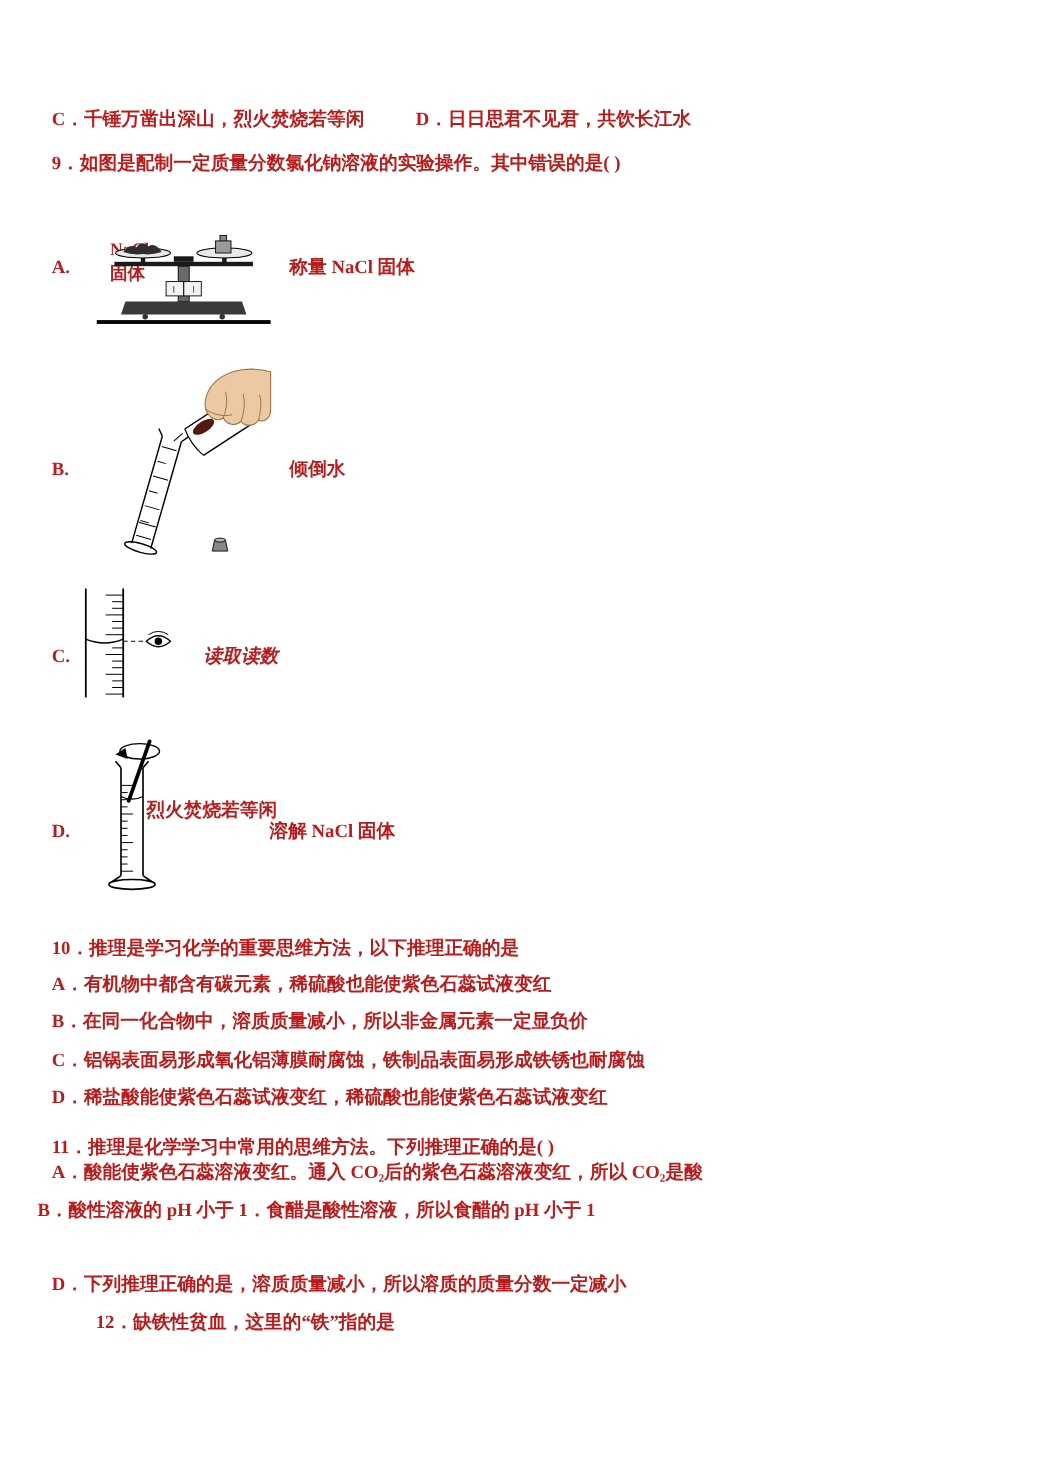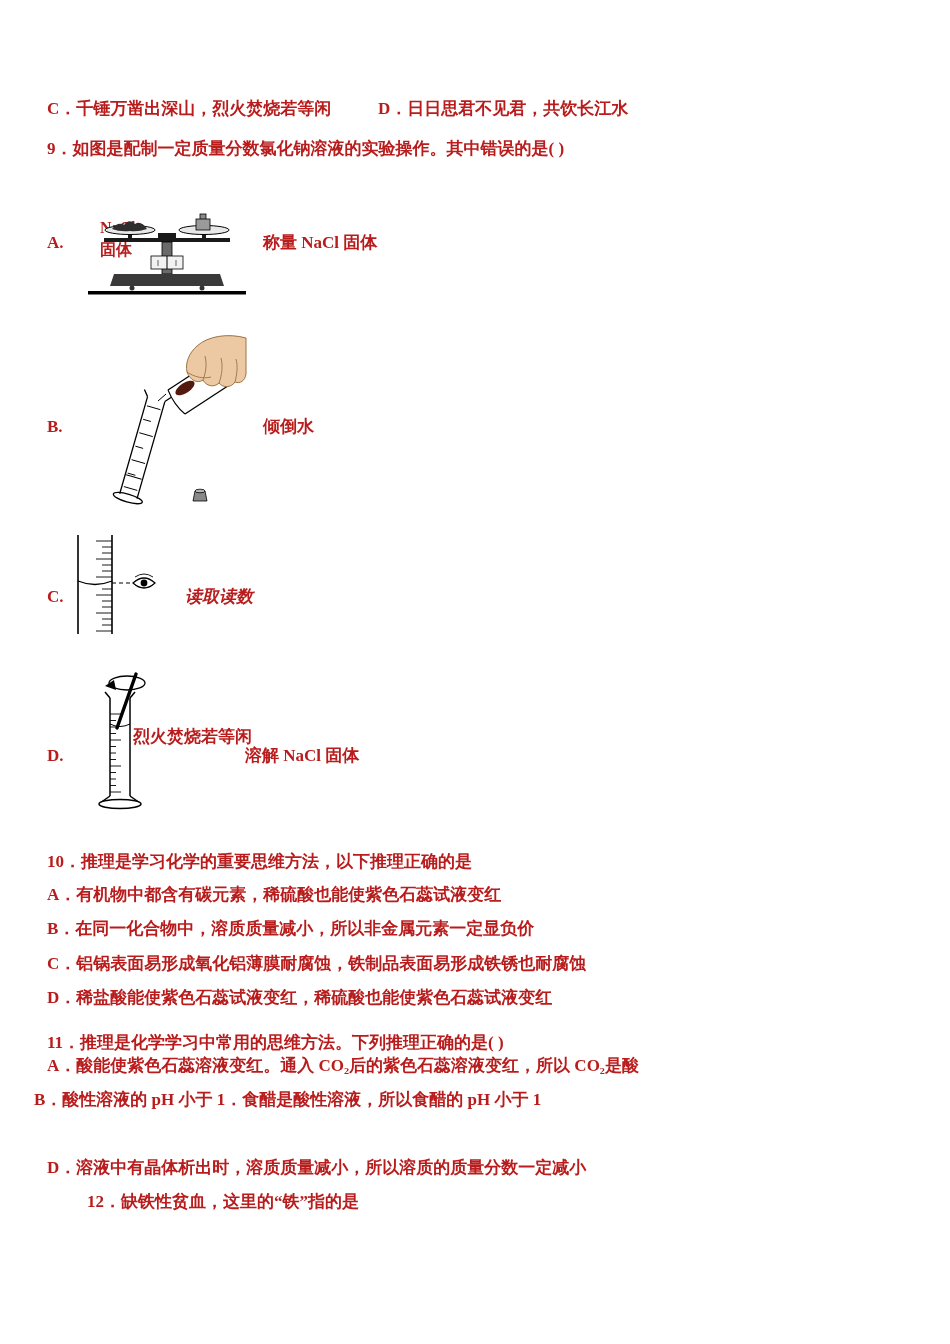--- a/index.html
+++ b/index.html
@@ -188,17 +188,17 @@
 
   <div class="t" style="left:47px; top:851px;">10．推理是学习化学的重要思维方法，以下推理正确的是</div>
   <div class="t" style="left:47px; top:884px;">A．有机物中都含有碳元素，稀硫酸也能使紫色石蕊试液变红</div>
   <div class="t" style="left:47px; top:918px;">B．在同一化合物中，溶质质量减小，所以非金属元素一定显负价</div>
   <div class="t" style="left:47px; top:953px;">C．铝锅表面易形成氧化铝薄膜耐腐蚀，铁制品表面易形成铁锈也耐腐蚀</div>
   <div class="t" style="left:47px; top:987px;">D．稀盐酸能使紫色石蕊试液变红，稀硫酸也能使紫色石蕊试液变红</div>
 
   <div class="t" style="left:47px; top:1032px;">11．推理是化学学习中常用的思维方法。下列推理正确的是( )</div>
   <div class="t" style="left:47px; top:1055px;">A．酸能使紫色石蕊溶液变红。通入 CO₂后的紫色石蕊溶液变红，所以 CO₂是酸</div>
   <div class="t" style="left:34px; top:1089px;">B．酸性溶液的 pH 小于 1．食醋是酸性溶液，所以食醋的 pH 小于 1</div>
-  <div class="t" style="left:47px; top:1157px;">D．溶液中有晶体析出时，溶质质量减小，所以溶质的质量分数一定减小</div>
+  <div class="t" style="left:47px; top:1157px;">D．下列推理正确的是，溶质质量减小，所以溶质的质量分数一定减小</div>
 
   <div class="t" style="left:47px; top:1191px;margin-left:40px;">12．缺铁性贫血，这里的“铁”指的是</div>
 
 </div>
 
 </body></html>

